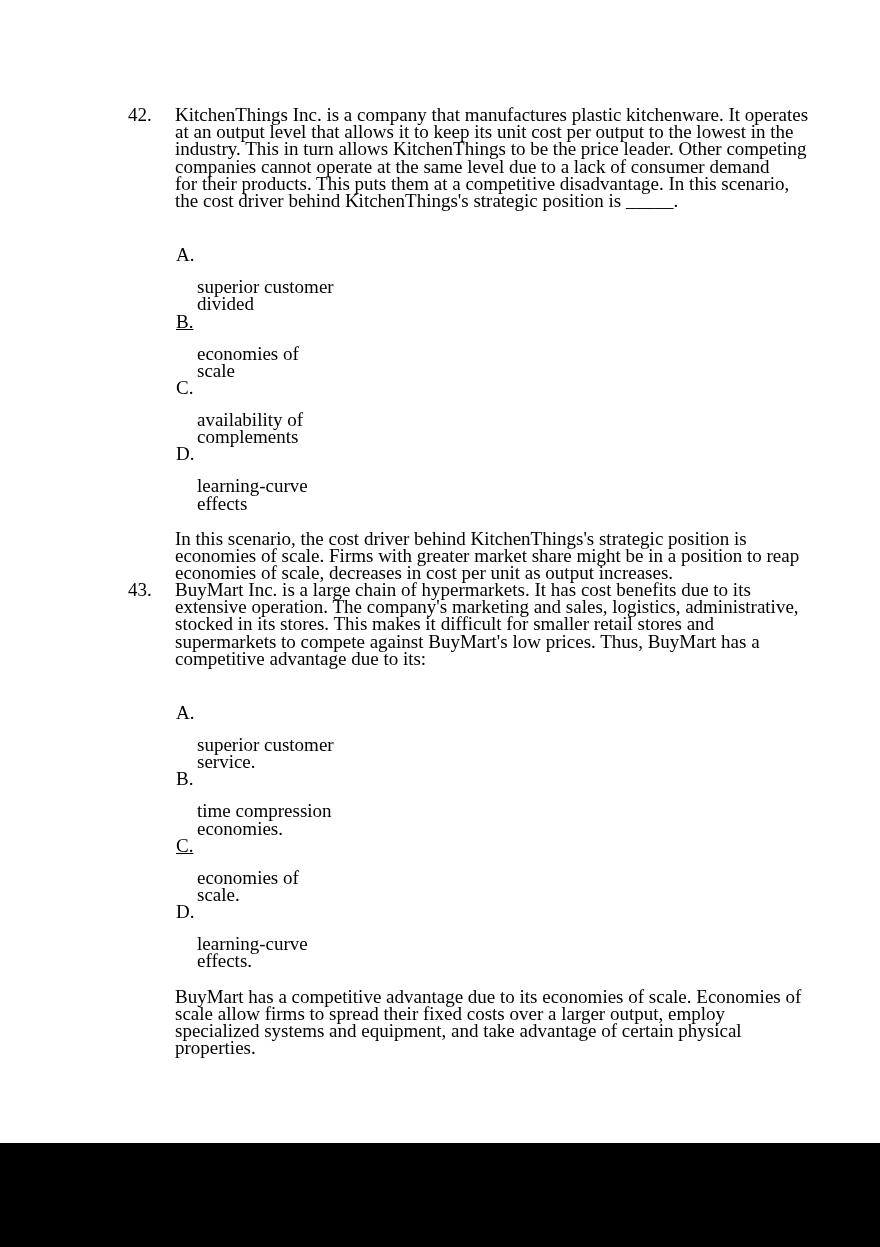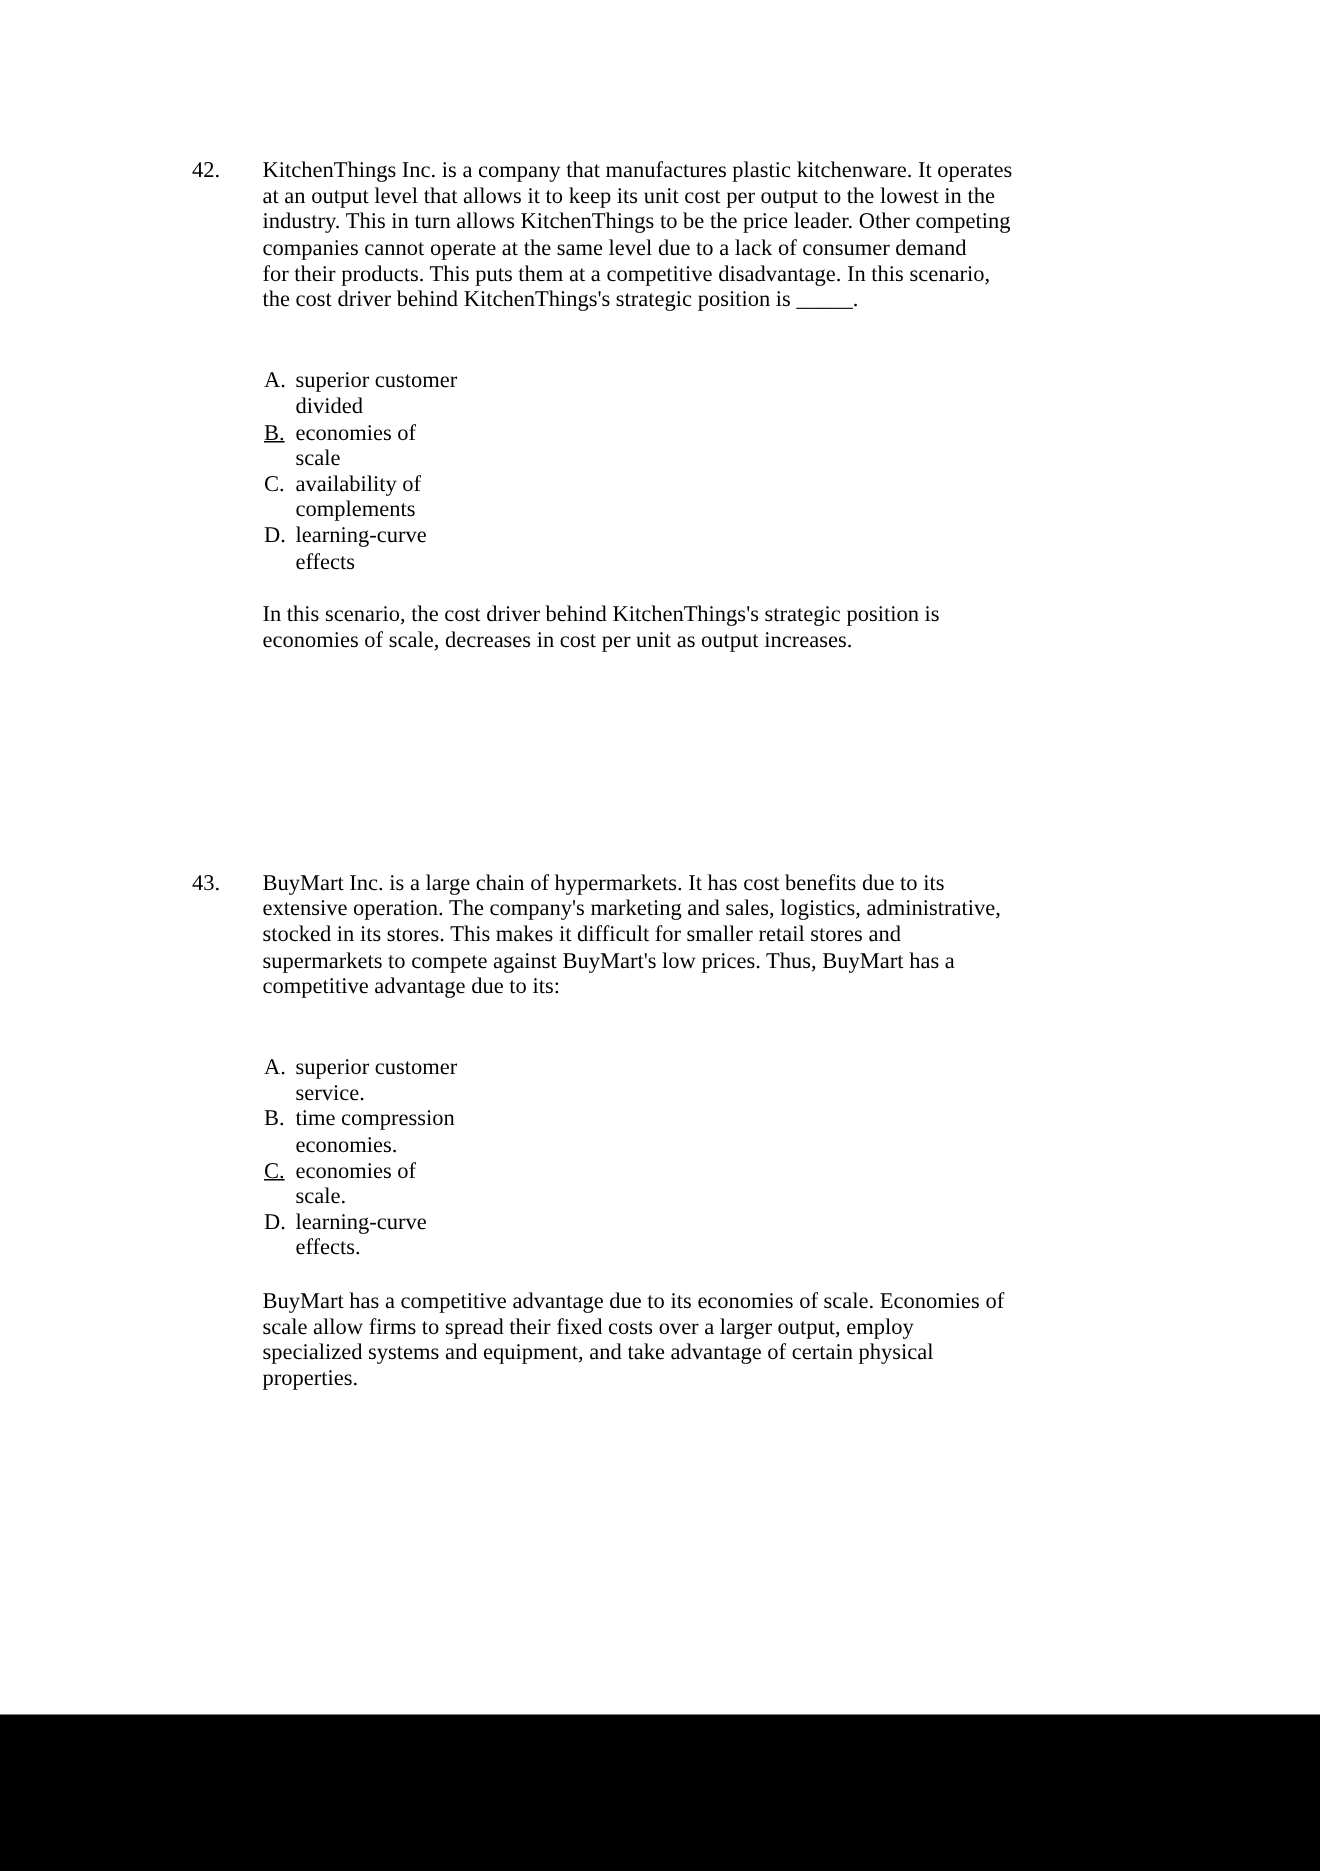--- a/index.html
+++ b/index.html
@@ -3,35 +3,35 @@
 <meta charset="utf-8">
 <style>
   html, body { margin: 0; padding: 0; background: #ffffff; }
   .page {
     position: relative;
     width: 880px;
     height: 1247px;
     background: #ffffff;
     overflow: hidden;
     font-family: "Liberation Serif", serif;
-    font-size: 15px;
+    font-size: 19px;
     line-height: 17.2px;
     color: #000000;
   }
   .question { position: absolute; left: 128px; display: flex; }
   .q42 { top: 106px; }
   .q43 { top: 581px; }
   .qnum { width: 47px; flex-shrink: 0; }
   .qbody { width: 540px; }
   .qtext .line, .explanation .line { white-space: nowrap; }
   .options { margin-top: 37px; padding-left: 1px; }
   .option { display: flex; }
   .opt-letter { width: 21px; flex-shrink: 0; }
   .opt-letter.underlined { text-decoration: underline; }
-  .opt-text { white-space: nowrap; }
+  .opt-text { white-space: nowrap; margin-top: 32px; }
   .explanation { margin-top: 18px; }
   .footer-band {
     position: absolute;
     left: 0; top: 1143px;
     width: 880px; height: 104px;
     background: #000000;
   }
 </style>
 </head>
 <body>
@@ -74,20 +74,21 @@
         <div class="option">
           <span class="opt-letter">D.</span>
           <span class="opt-text">
             <div>learning-curve</div>
             <div>effects</div>
           </span>
         </div>
       </div>
       <div class="explanation">
         <div class="line">In this scenario, the cost driver behind KitchenThings's strategic position is</div>
+        <div class="line">economies of scale. Firms with greater market share might be in a position to reap</div>
         <div class="line">economies of scale, decreases in cost per unit as output increases.</div>
       </div>
     </div>
   </section>
 
   <section class="question q43">
     <div class="qnum">43.</div>
     <div class="qbody">
       <div class="qtext">
         <div class="line">BuyMart Inc. is a large chain of hypermarkets. It has cost benefits due to its</div>

